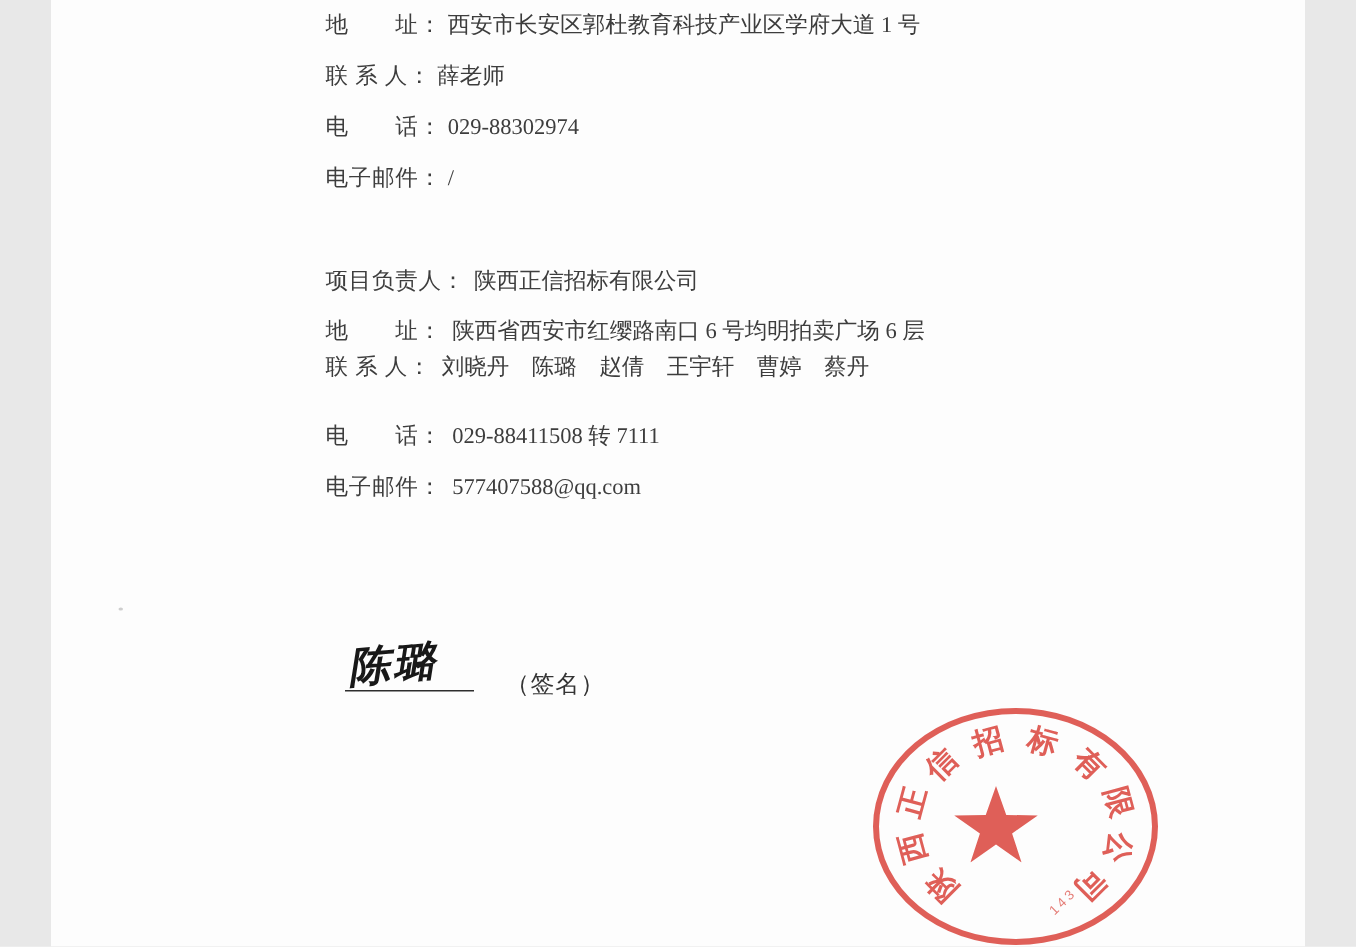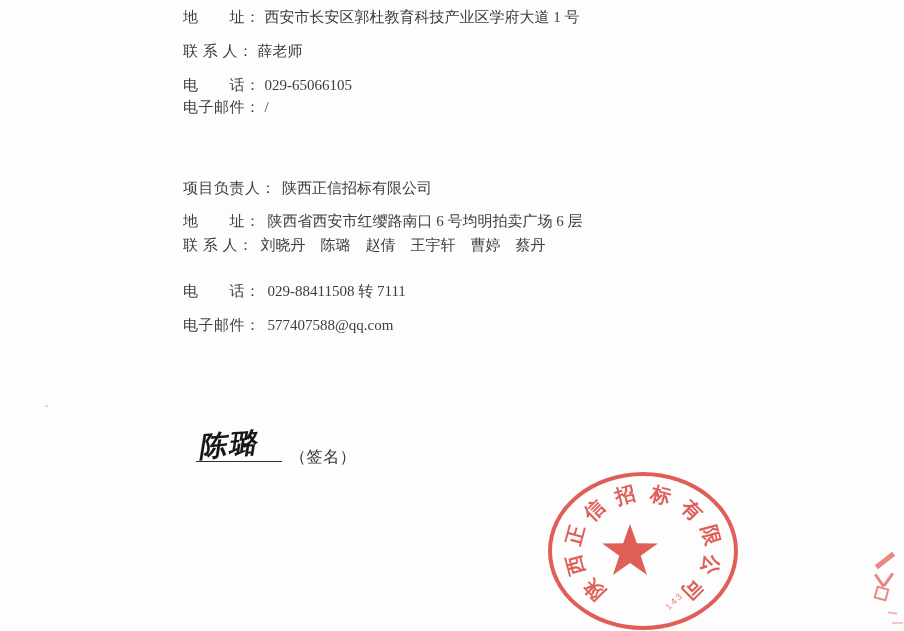--- a/index.html
+++ b/index.html
@@ -1,34 +1,34 @@
 <!DOCTYPE html>
 <html style="--seal: #dd4a42;"><head>
 <meta charset="utf-8">
 <style>
   :root{ --seal:#dd4a42; --ink:#3d3d3d; }
   html,body{margin:0;padding:0;background:#e8e8e8;}
   .page{
-    position:relative; width:904px; height:631px; overflow:hidden;
+    position:relative; width:836px; height:631px; overflow:hidden;
     background:#fdfdfd; margin:0 auto;
     font-family:"Liberation Serif","DejaVu Serif",serif;
     color:var(--ink);
   }
   .row{position:absolute; left:183px; font-size:15px; line-height:19px; white-space:nowrap;}
   .lbl{letter-spacing:.5px;}
   .val{margin-left:4px;}
   .val.gap{margin-left:7px;}
   .val.tight{margin-left:6px;}
   .signline{position:absolute; font-size:16px; line-height:22px; white-space:nowrap; color:#343434;}
   .sl1{left:191px; top:446px; letter-spacing:.6px;}
   .sl2{left:356px; top:520px; letter-spacing:.4px;}
   .uline{display:inline-block; border-bottom:1.6px solid #2e2e2e; position:relative; vertical-align:baseline;}
   .u1{width:86px; margin-left:5px;}
   .u2{width:128px; margin-left:4px;}
-  .suffix{margin-left:8px;}
+  .suffix{margin-left:21px;}
   .handwriting{
     position:absolute; left:2px; top:-27px; font-size:28px; font-weight:700; font-style:italic;
     transform:rotate(-5deg); color:#181818; letter-spacing:2px; white-space:nowrap;
   }
   
   .stamp{position:absolute; left:548px; top:472px; width:190px; height:158px;
          mix-blend-mode:multiply; opacity:.88; z-index:5; pointer-events:none;}
   .seal-ring{position:absolute; left:0; top:0; right:0; bottom:0; border:4px solid var(--seal); border-radius:50%;}
   .seal-text{position:absolute; left:0; top:0; width:100%; height:100%;}
   .seal-char{position:absolute; font-family:"Liberation Sans","DejaVu Sans",sans-serif;
@@ -56,23 +56,23 @@
 <div class="page">
 
   <section>
     <div class="row" style="top:8px">
       <span class="lbl">地　　址：</span><span class="val">西安市长安区郭杜教育科技产业区学府大道 1 号</span>
     </div>
     <div class="row" style="top:42px">
       <span class="lbl">联 系 人：</span><span class="val">薛老师</span>
     </div>
     <div class="row" style="top:76px">
-      <span class="lbl">电　　话：</span><span class="val">029-65066105</span>
+      <span class="lbl">电　　话：</span><span class="val">029-88302974</span>
     </div>
-    <div class="row" style="top:98px">
+    <div class="row" style="top:110px">
       <span class="lbl">电子邮件：</span><span class="val">/</span>
     </div>
   </section>
 
   <section>
     <div class="row" style="top:179px">
       <span class="lbl">项目负责人：</span><span class="val tight">陕西正信招标有限公司</span>
     </div>
     <div class="row" style="top:212px">
       <span class="lbl">地　　址：</span><span class="val gap">陕西省西安市红缨路南口 6 号均明拍卖广场 6 层</span>

